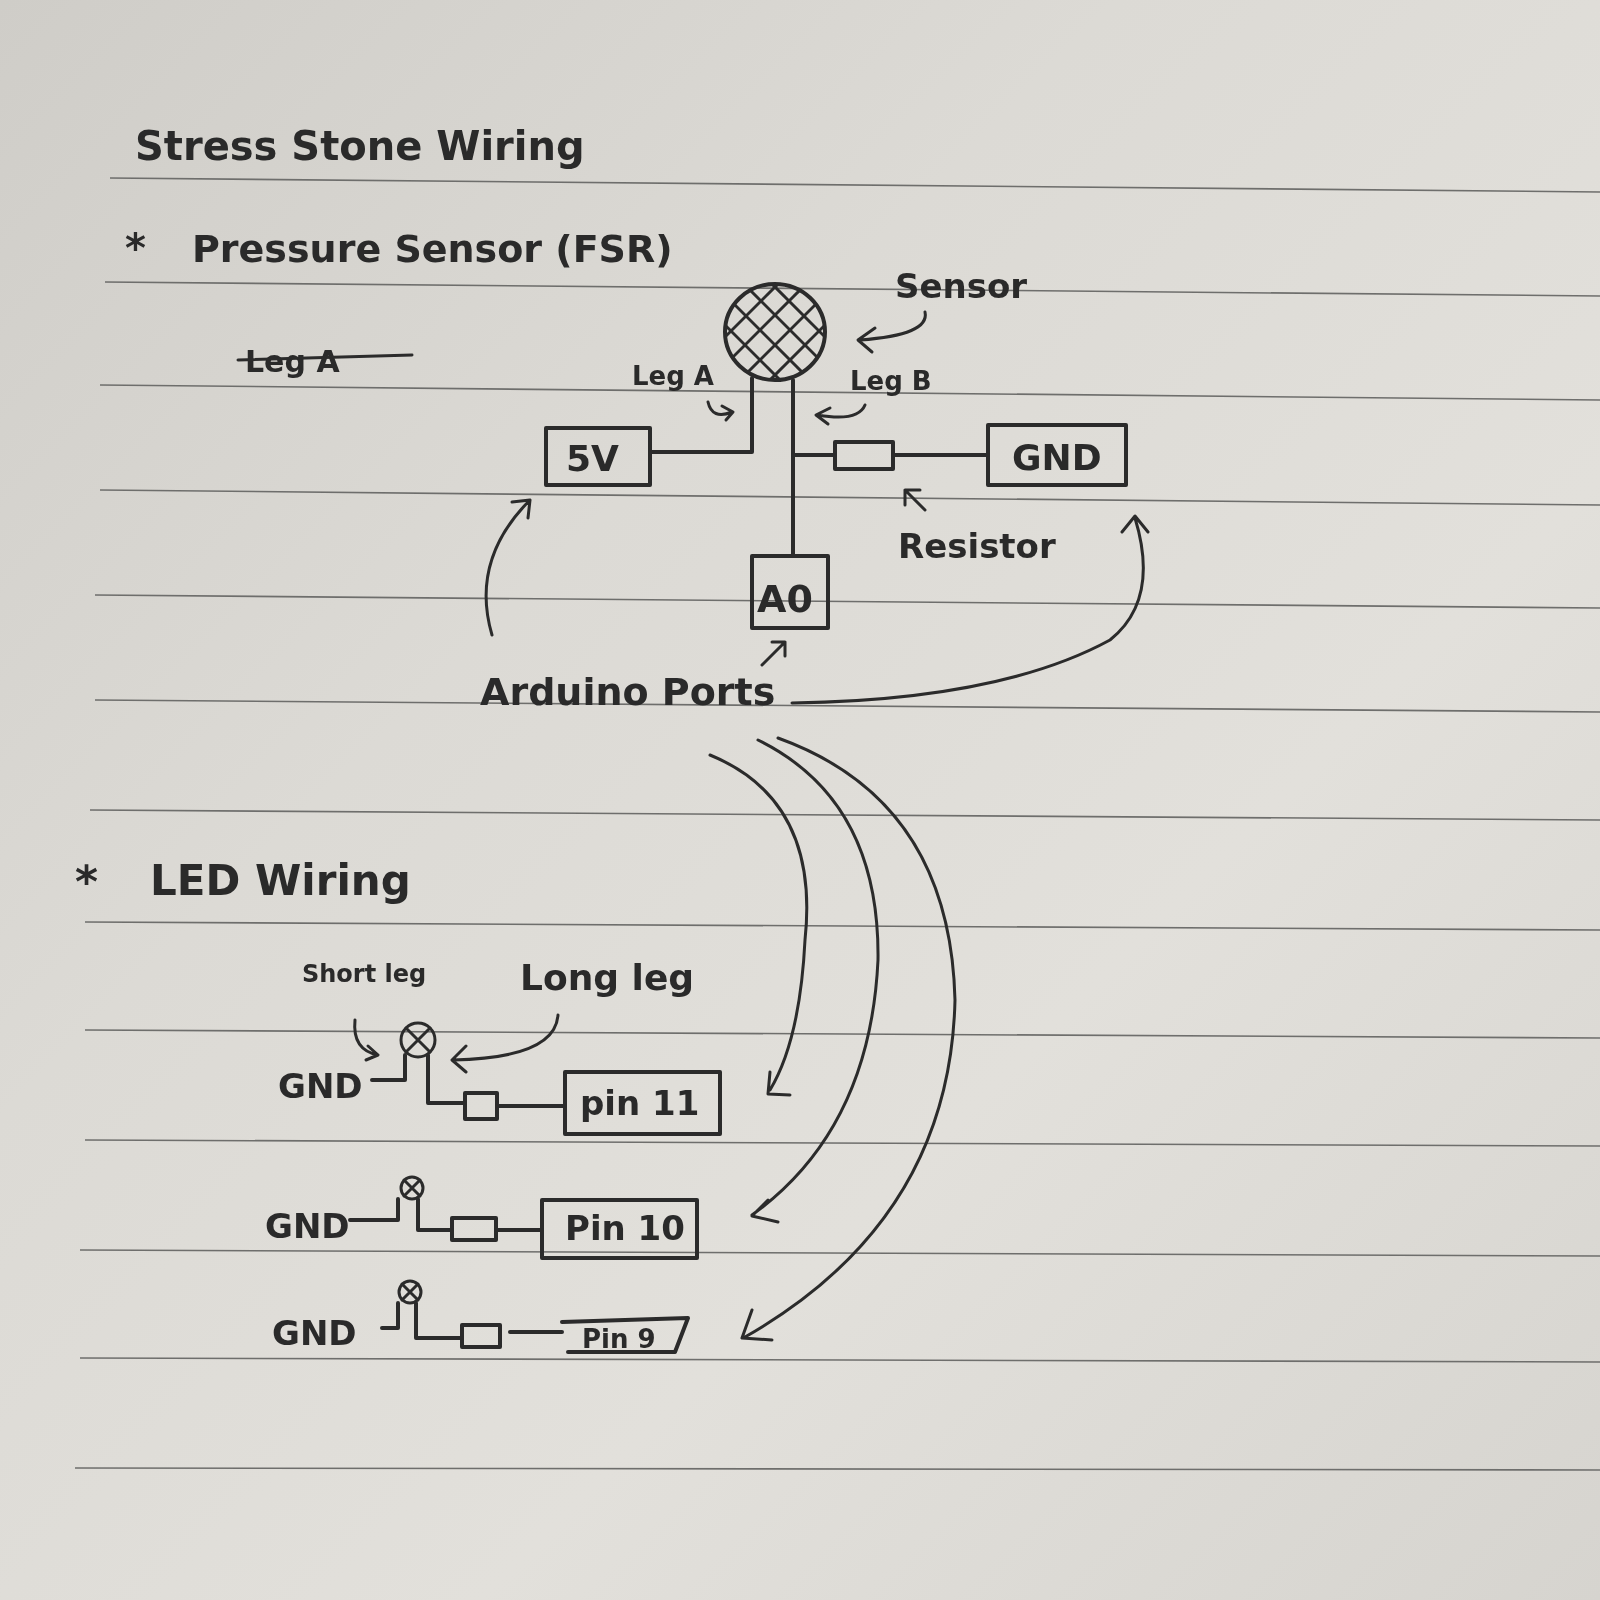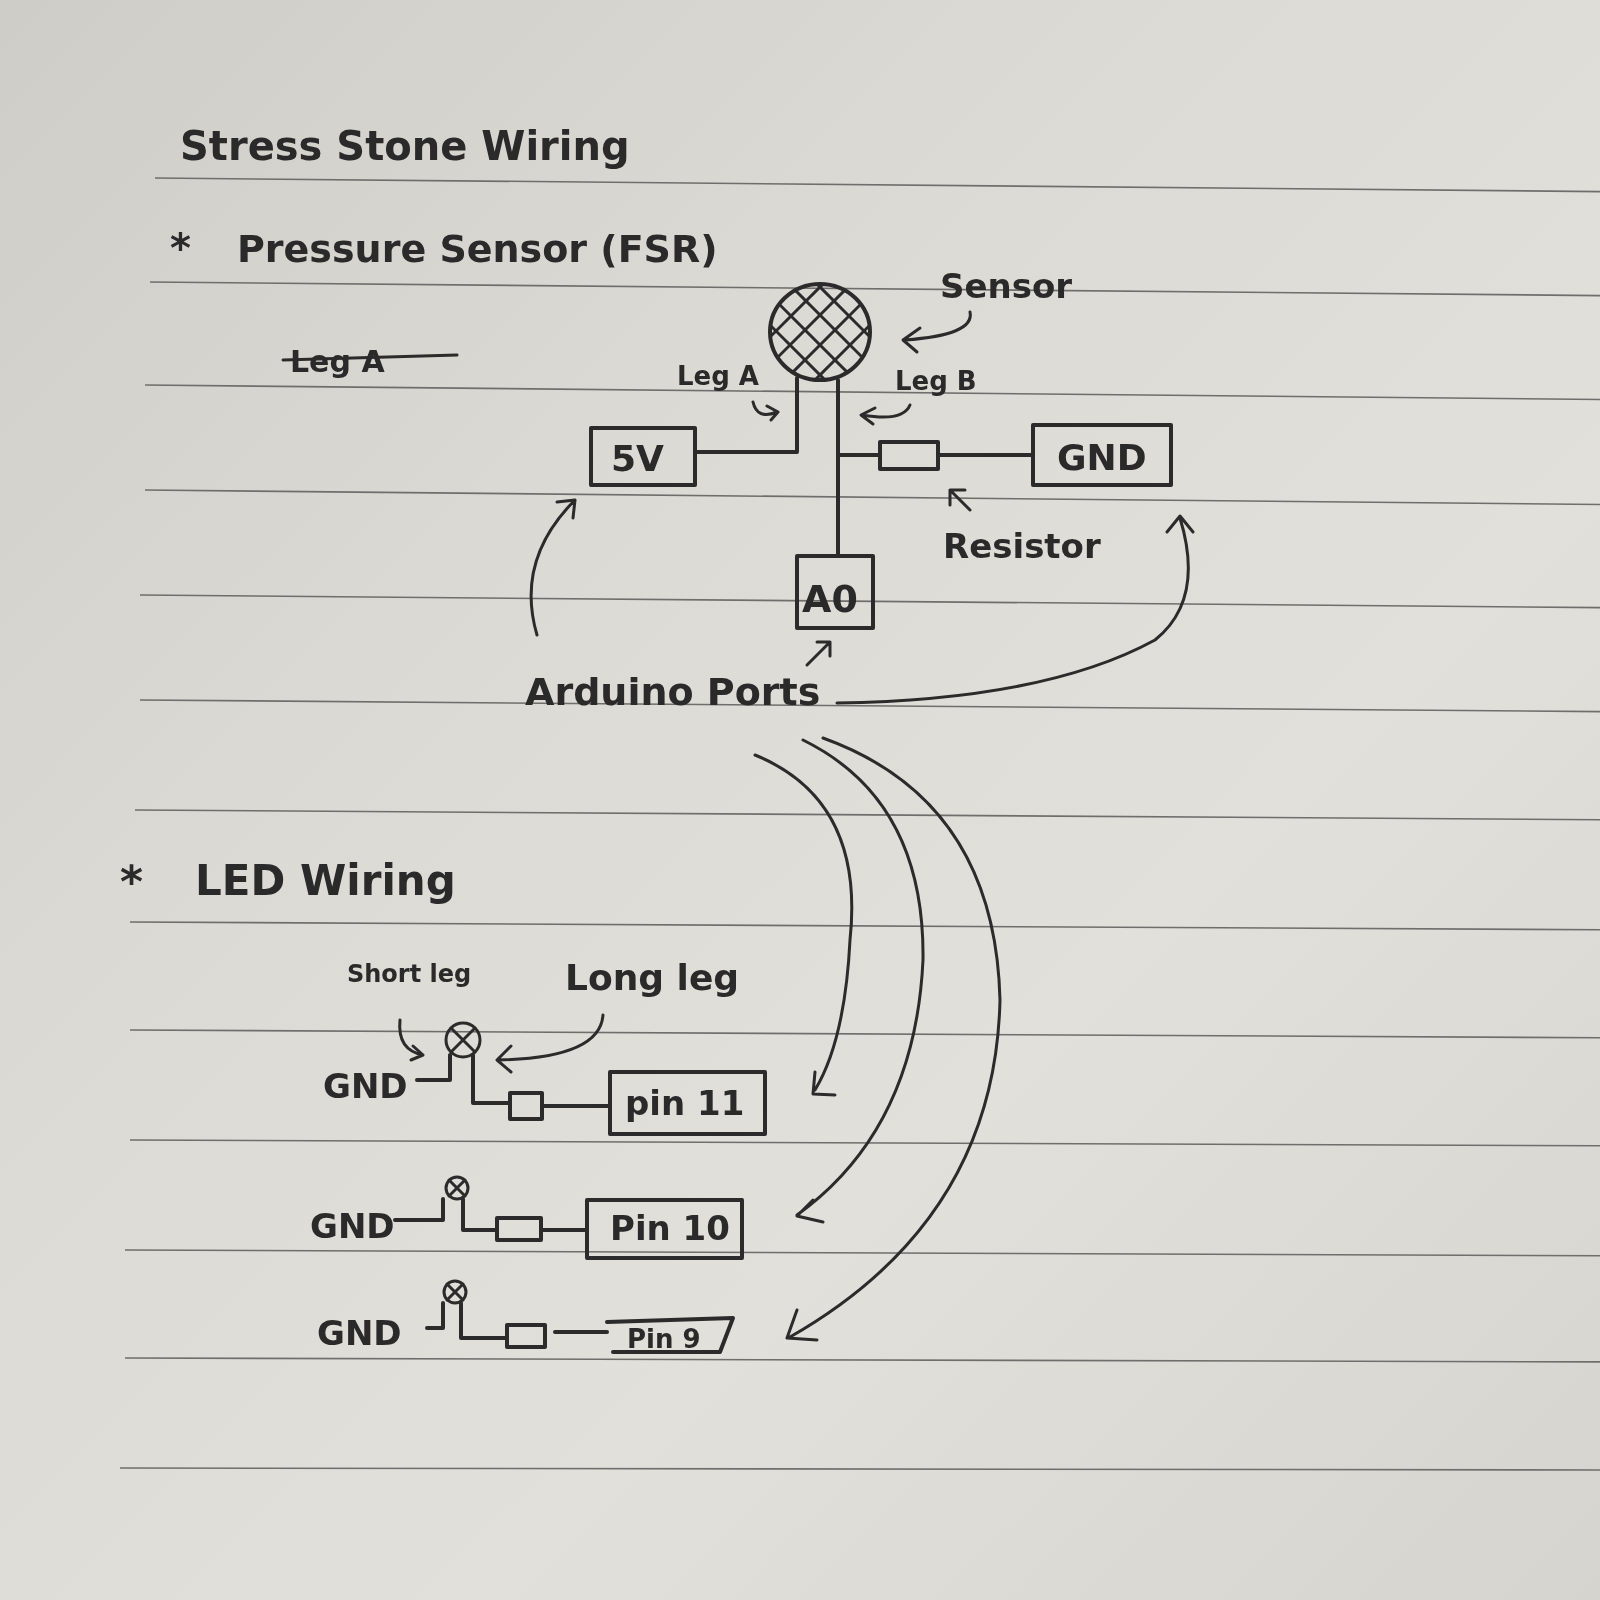--- a/index.html
+++ b/index.html
@@ -1,19 +1,19 @@
 <!DOCTYPE html>
 <html><head>
 <meta charset="utf-8">
 <style>
   html,body{margin:0;padding:0;}
   body{width:1600px;height:1600px;overflow:hidden;
     background:linear-gradient(135deg,#cfcdc8 0%,#dcdad5 35%,#e2e0db 65%,#d6d4cf 100%);
     font-family:"DejaVu Sans",sans-serif;}
-  .page{position:relative;width:1556px;height:1600px;margin-left:45px;}
+  .page{position:relative;width:1556px;height:1600px;}
   svg{position:absolute;left:0;top:0;}
   .ink{stroke:#2b2b2b;fill:none;stroke-width:4;stroke-linecap:round;stroke-linejoin:round;}
   .thin{stroke-width:3;}
   .rule{stroke:#6e6e6c;stroke-width:1.6;}
   .txt{fill:#2a2a2a;font-family:"DejaVu Sans",sans-serif;font-weight:bold;}
 </style>
 </head>
 <body>
 
 <div class="page">

